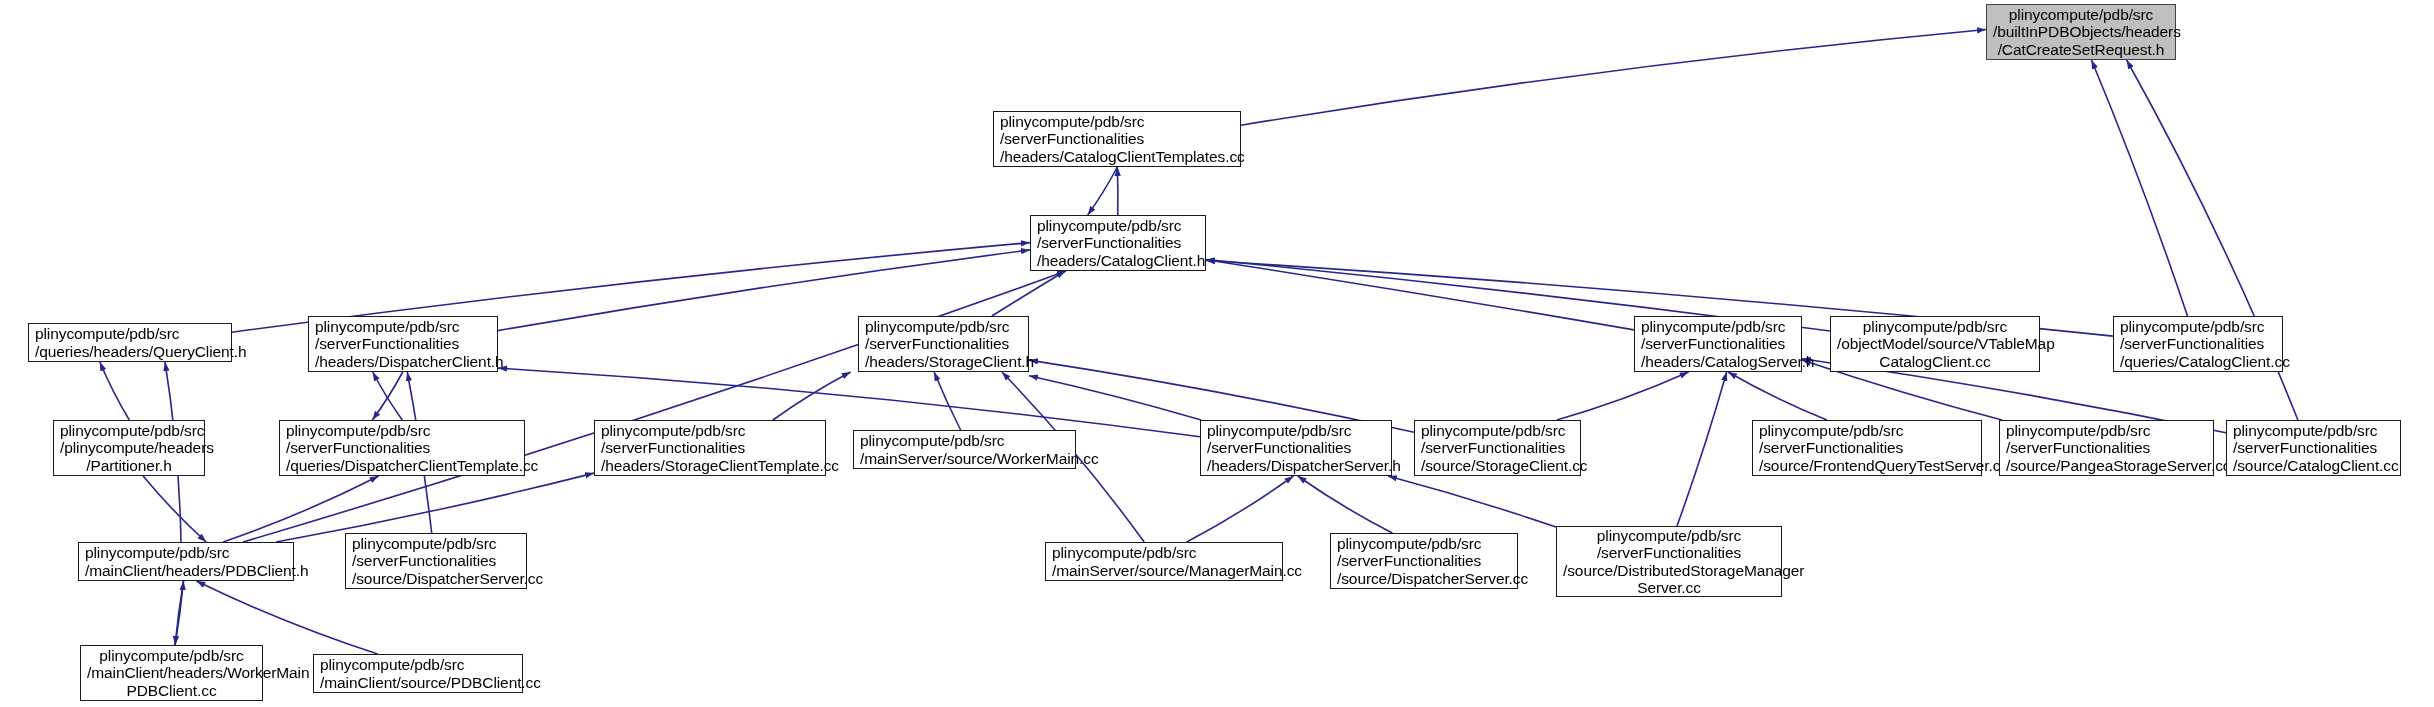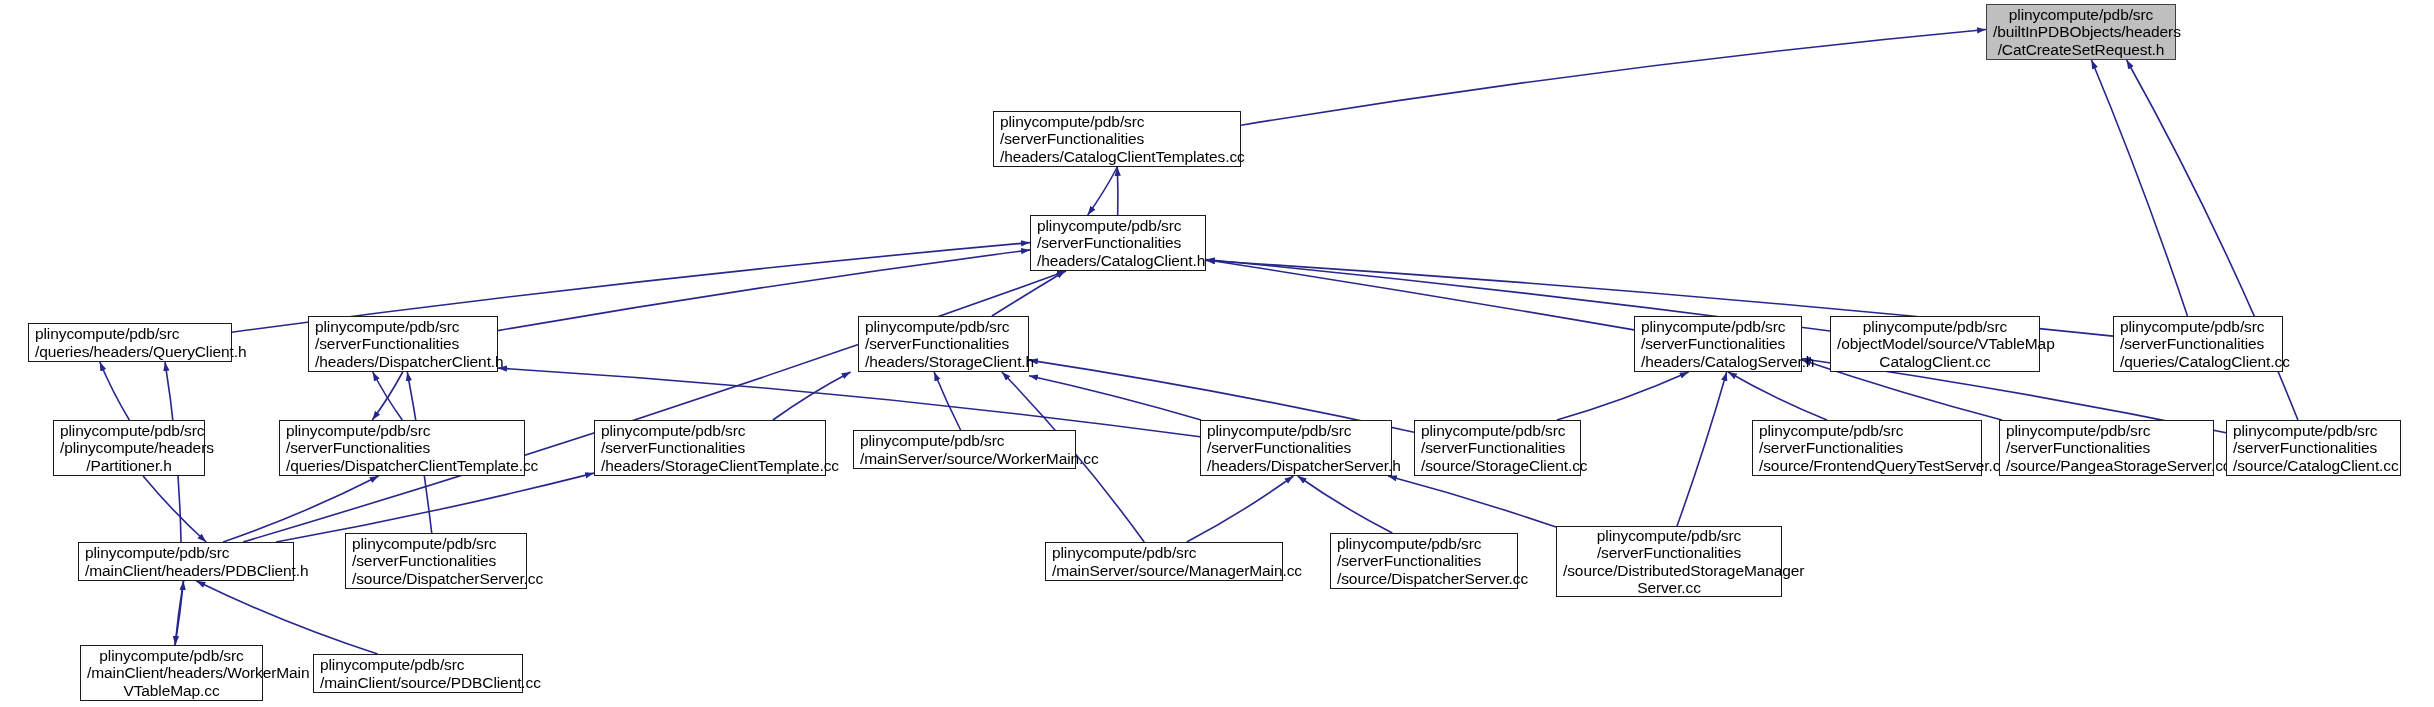--- a/index.html
+++ b/index.html
@@ -211,19 +211,19 @@
     </div>
     <div class="node center" style="left: 1556px; top: 526px; width: 226px; height: 71px;">
       <span class="ln">plinycompute/pdb/src</span>
       <span class="ln">/serverFunctionalities</span>
       <span class="ln">/source/DistributedStorageManager</span>
       <span class="ln">Server.cc</span>
     </div>
     <div class="node center" style="left: 80px; top: 645px; width: 183px; height: 56px;">
       <span class="ln">plinycompute/pdb/src</span>
       <span class="ln">/mainClient/headers/WorkerMain</span>
-      <span class="ln">VTableMap.cc</span>
+      <span class="ln">PDBClient.cc</span>
     </div>
     <div class="node left" style="left: 313px; top: 654px; width: 210px; height: 39px;">
       <span class="ln">plinycompute/pdb/src</span>
       <span class="ln">/mainClient/source/PDBClient.cc</span>
     </div>
   </div>
 
 </body></html>

